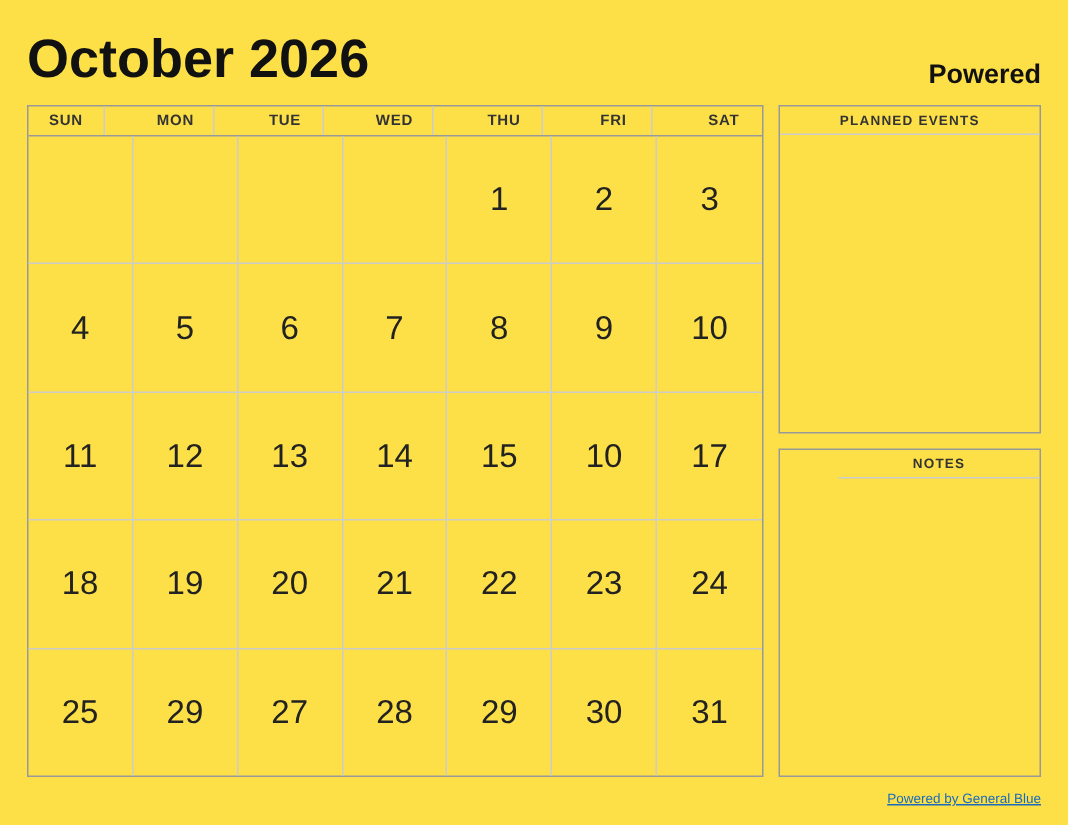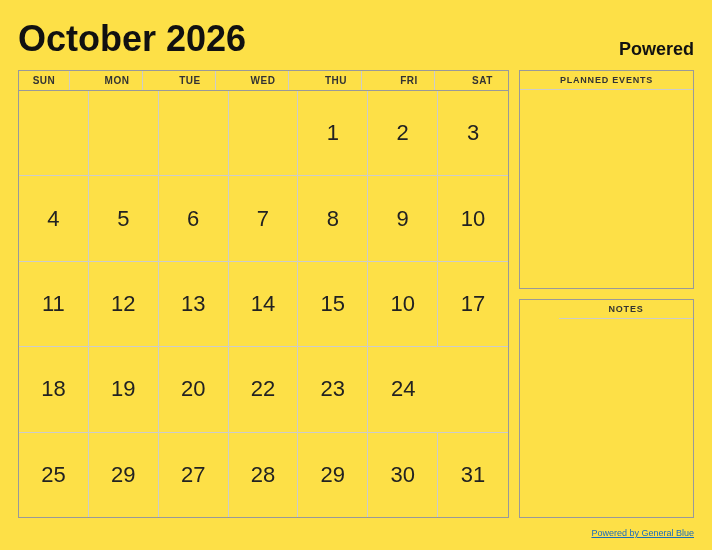--- a/index.html
+++ b/index.html
@@ -183,20 +183,21 @@
             <div class="cal-cell">13</div>
             <div class="cal-cell">14</div>
             <div class="cal-cell">15</div>
             <div class="cal-cell">10</div>
             <div class="cal-cell">17</div>
           </div>
           <div class="cal-week">
             <div class="cal-cell">18</div>
             <div class="cal-cell">19</div>
             <div class="cal-cell">20</div>
+            <div class="cal-cell">21</div>
             <div class="cal-cell">22</div>
             <div class="cal-cell">23</div>
             <div class="cal-cell">24</div>
           </div>
           <div class="cal-week">
             <div class="cal-cell">25</div>
             <div class="cal-cell">29</div>
             <div class="cal-cell">27</div>
             <div class="cal-cell">28</div>
             <div class="cal-cell">29</div>

